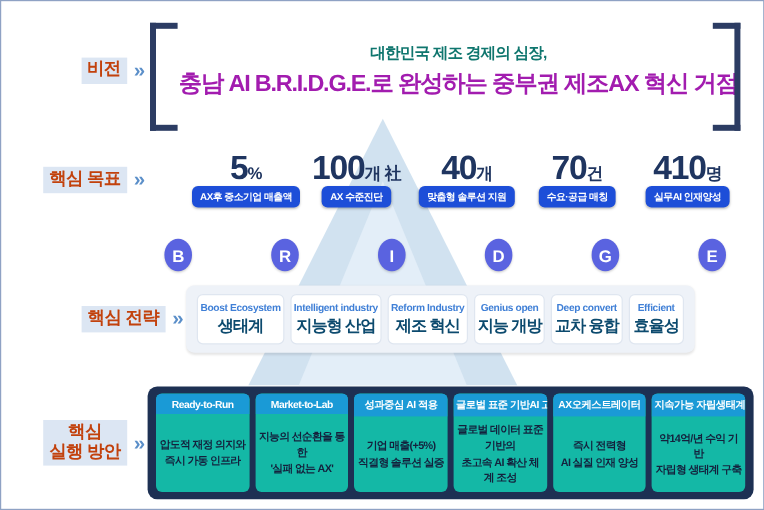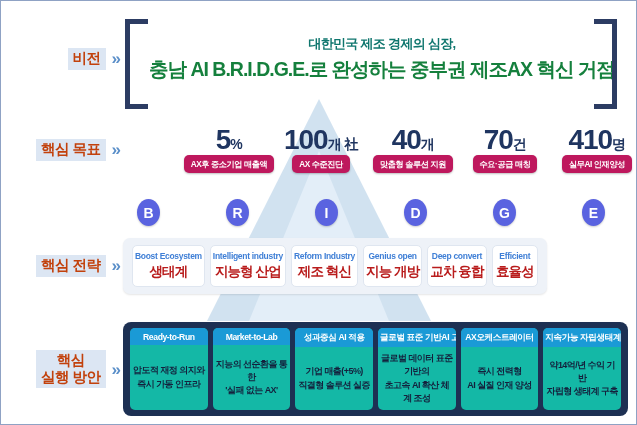--- a/index.html
+++ b/index.html
@@ -76,74 +76,74 @@
   }
   .brk.l{left:2px;border-left:5px solid #2c3c63;}
   .brk.r{right:24px;border-right:5px solid #2c3c63;}
   .vision-text{text-align:center;padding:0 26px;}
   .vision-sub{
     font-size:13px;font-weight:bold;color:#0f766e;
     letter-spacing:-.7px;margin-bottom:3px;
   }
   .vision-main{
     font-size:19.5px;font-weight:bold;
-    color:#15803d;
+    color:#a21caf;
     letter-spacing:-1px;
     white-space:nowrap;
   }
 
   
-  #goals-row{position:absolute;left:0;top:118px;width:637px;height:62px;gap:24px;}
+  #goals-row{position:absolute;left:0;top:118px;width:637px;height:62px;}
   .goals-area{flex:1;display:flex;justify-content:space-between;padding:0 22px 0 36px;box-sizing:border-box;}
   .goal{display:flex;flex-direction:column;align-items:center;width:92px;}
   .goal-num{
     color:#1f3560;font-weight:bold;line-height:.95;
     white-space:nowrap;margin-bottom:2px;
   }
   .goal-num .big{font-size:28px;letter-spacing:-1px;}
   .goal-num .unit{font-size:14px;font-weight:bold;letter-spacing:-.5px;}
   .goal-pill{
-    background:#be185d;color:#ffffff;
+    background:#1d4ed8;color:#ffffff;
     font-size:8.2px;font-weight:bold;letter-spacing:-.4px;
     padding:3.5px 7px;border-radius:5px;
     white-space:nowrap;
     box-shadow:0 1px 2px rgba(0,0,0,.25);
   }
 
   
   #letters-row{position:absolute;left:122px;top:198px;width:500px;height:30px;z-index:3;
                display:flex;justify-content:space-between;padding:0 18px 0 14px;box-sizing:border-box;}
   .letter{
     width:23px;height:27px;border-radius:50%;
     background:#5a63e0;color:#fff;
     font-size:14px;font-weight:bold;
     display:flex;align-items:center;justify-content:center;
     box-shadow:0 1px 2px rgba(0,0,0,.2);
   }
 
   
-  #strategy-row{position:absolute;left:0;top:228px;width:556px;height:74px;}
+  #strategy-row{position:absolute;left:0;top:228px;width:556px;height:74px;padding-left:32px;}
   .strategy-shell{
     flex:1;margin-right:10px;
     background:#eef2f8;border-radius:7px;
     padding:7px 9px;box-sizing:border-box;
     display:flex;justify-content:space-between;gap:5px;
     box-shadow:0 1px 2px rgba(0,0,0,.10);
   }
   .strat-card{
     flex:1;background:#ffffff;border:1px solid #dfe6f0;border-radius:5px;
     display:flex;flex-direction:column;align-items:center;justify-content:flex-start;
     padding:5px 2px;box-sizing:border-box;
   }
   .strat-en{
     font-size:8.5px;font-weight:bold;color:#3f7fd6;
     letter-spacing:-.3px;white-space:nowrap;margin-bottom:2px;
   }
   .strat-ko{
-    font-size:13.5px;font-weight:bold;color:#b91c1c;
+    font-size:13.5px;font-weight:bold;color:#0c4a6e;
     letter-spacing:-.9px;white-space:nowrap;
   }
 
   
   #impl-row{position:absolute;left:0;top:322px;width:637px;height:92px;}
   .impl-shell{
     flex:1;margin-right:10px;
     background:#1d3053;border-radius:8px;
     padding:6px 7px;box-sizing:border-box;
     display:flex;justify-content:space-between;gap:5px;

